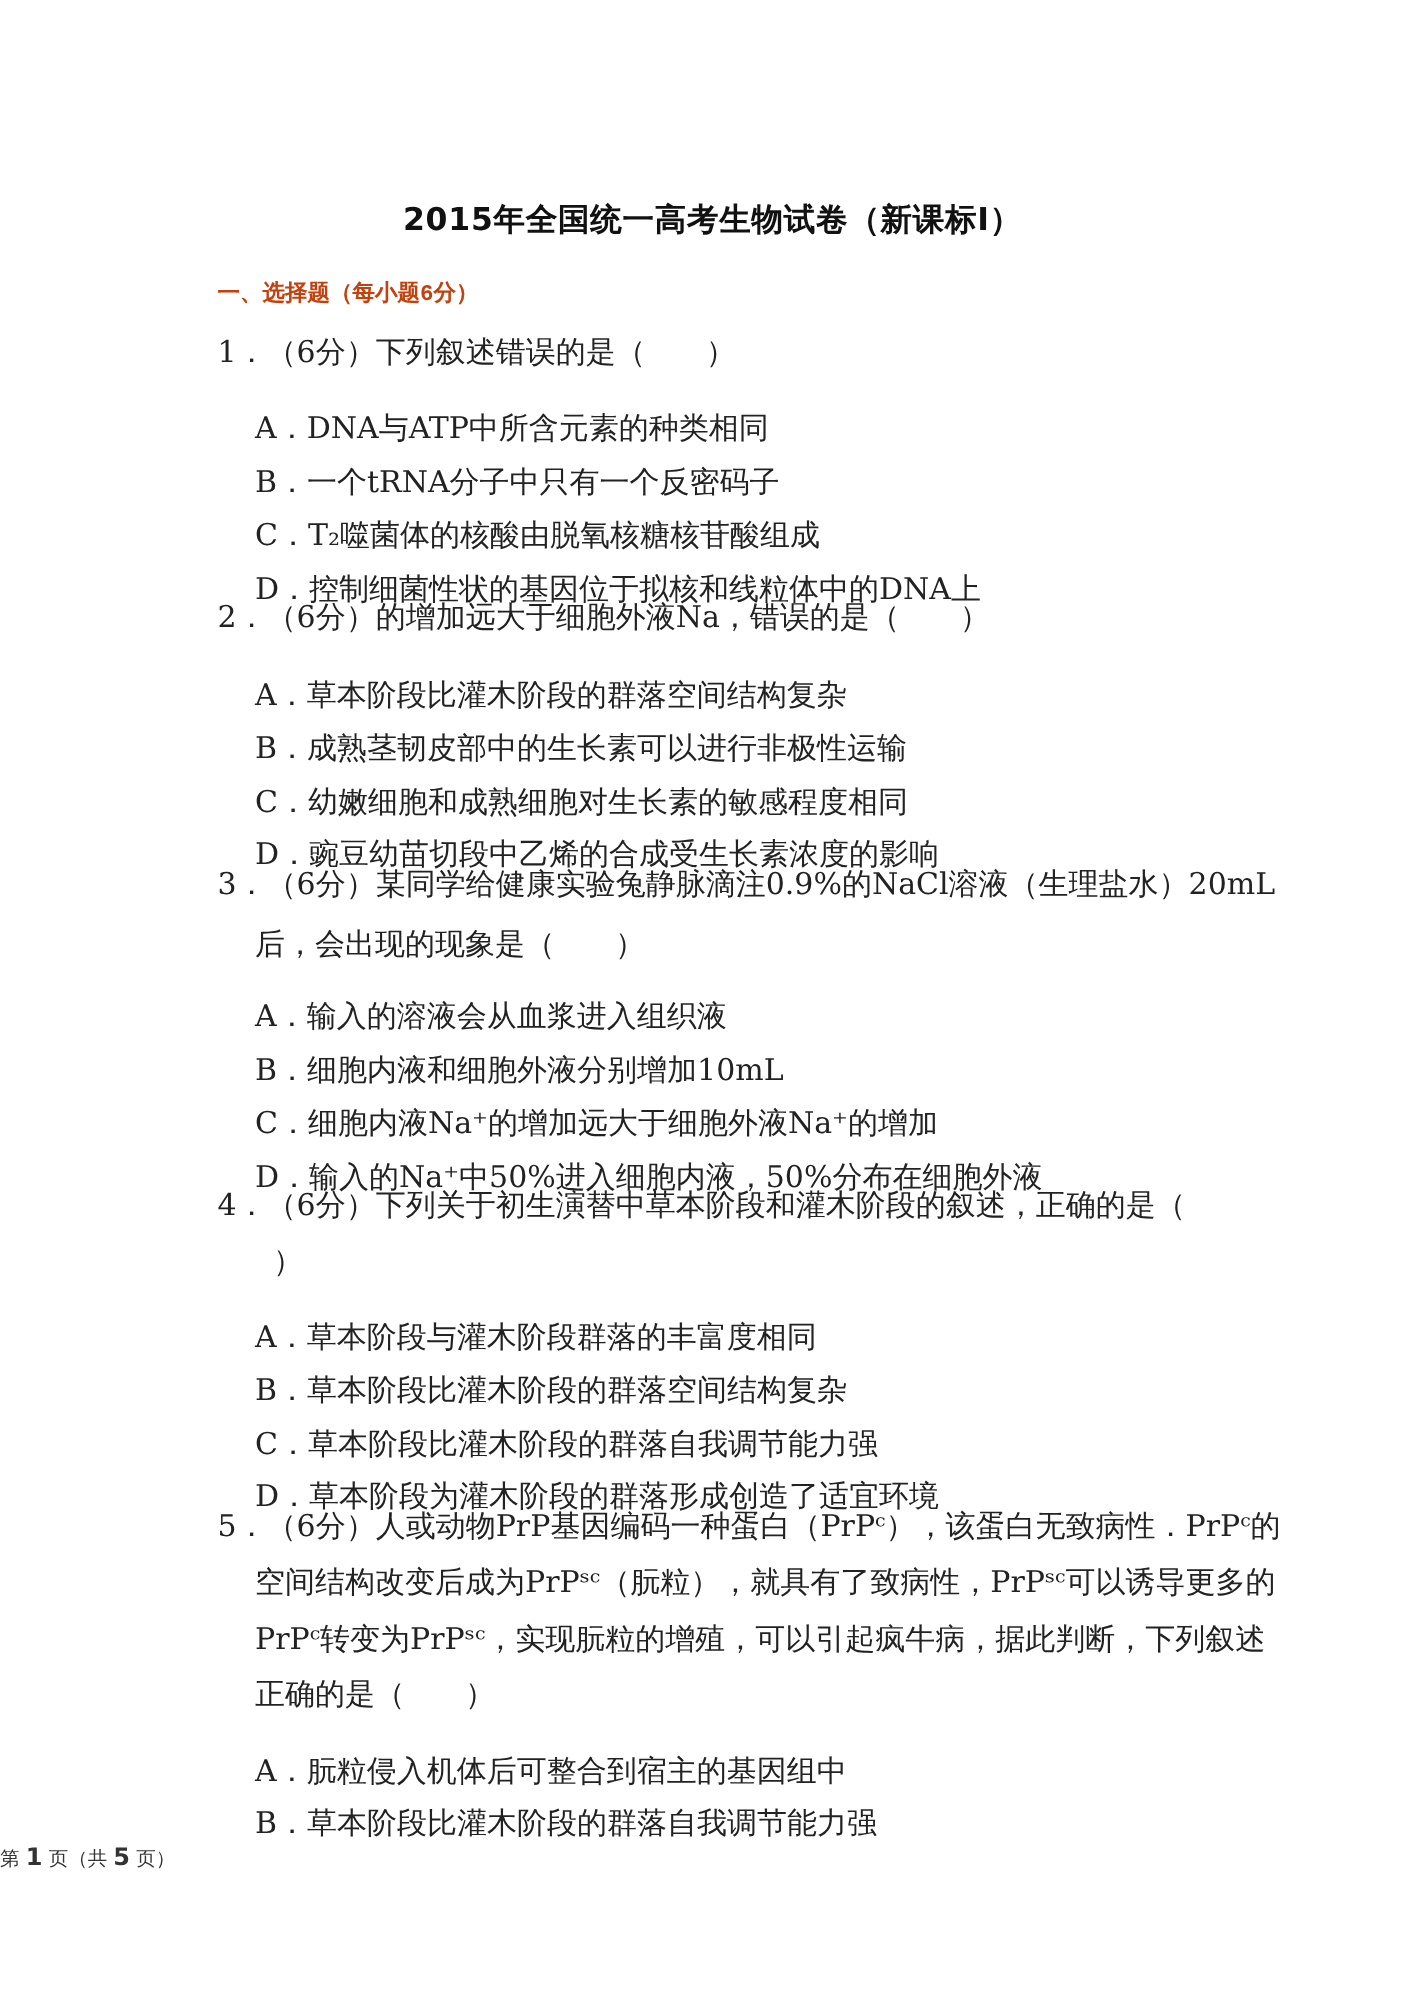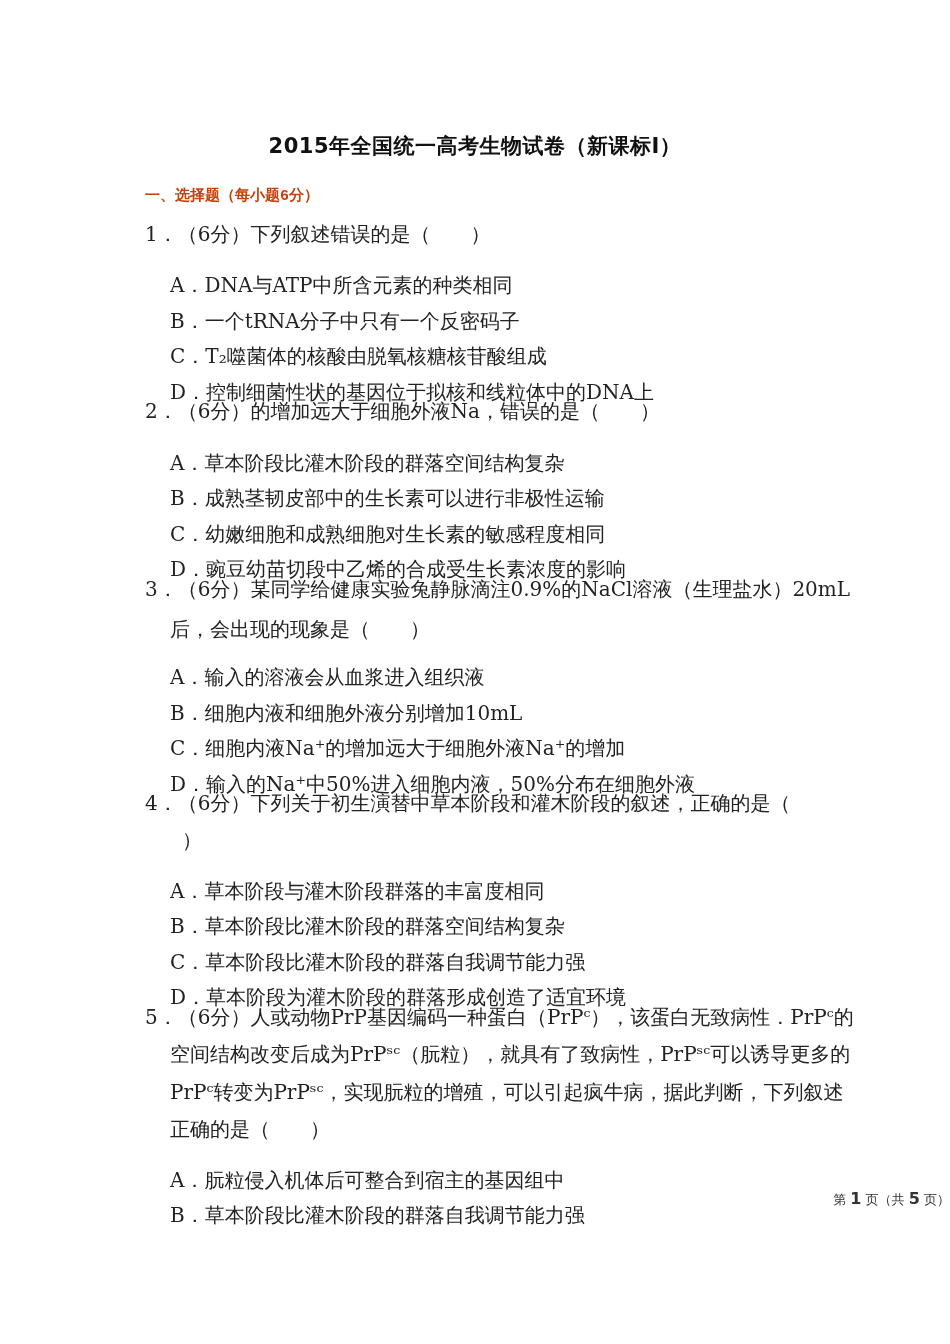--- a/index.html
+++ b/index.html
@@ -18,21 +18,21 @@
       font-family: Liberation Mono, monospace;
       font-weight: bold; font-size: 15px; color: #c2410c;
     }
     .line {
       position: absolute; font-size: 20px; line-height: 22px; white-space: nowrap;
     }
     .q { left: 145px; }
     .qcont { left: 170px; }
     .opt { left: 170px; margin-top: 16px; }
     .footer {
-      position: absolute; top: 1189px; left: 0; width: 950px; text-align: right;
+      position: absolute; top: 1228px; left: 0; width: 950px; text-align: left;
       font-size: 13px; color: #333333;
     }
     .footer b { font-family: "DejaVu Sans", "Liberation Sans", sans-serif; font-size: 16px; }
   </style>
 </head>
 <body>
 
 <div class="title">2015年全国统一高考生物试卷（新课标Ⅰ）</div>
 <div class="section">一、选择题（每小题6分）</div>
 

